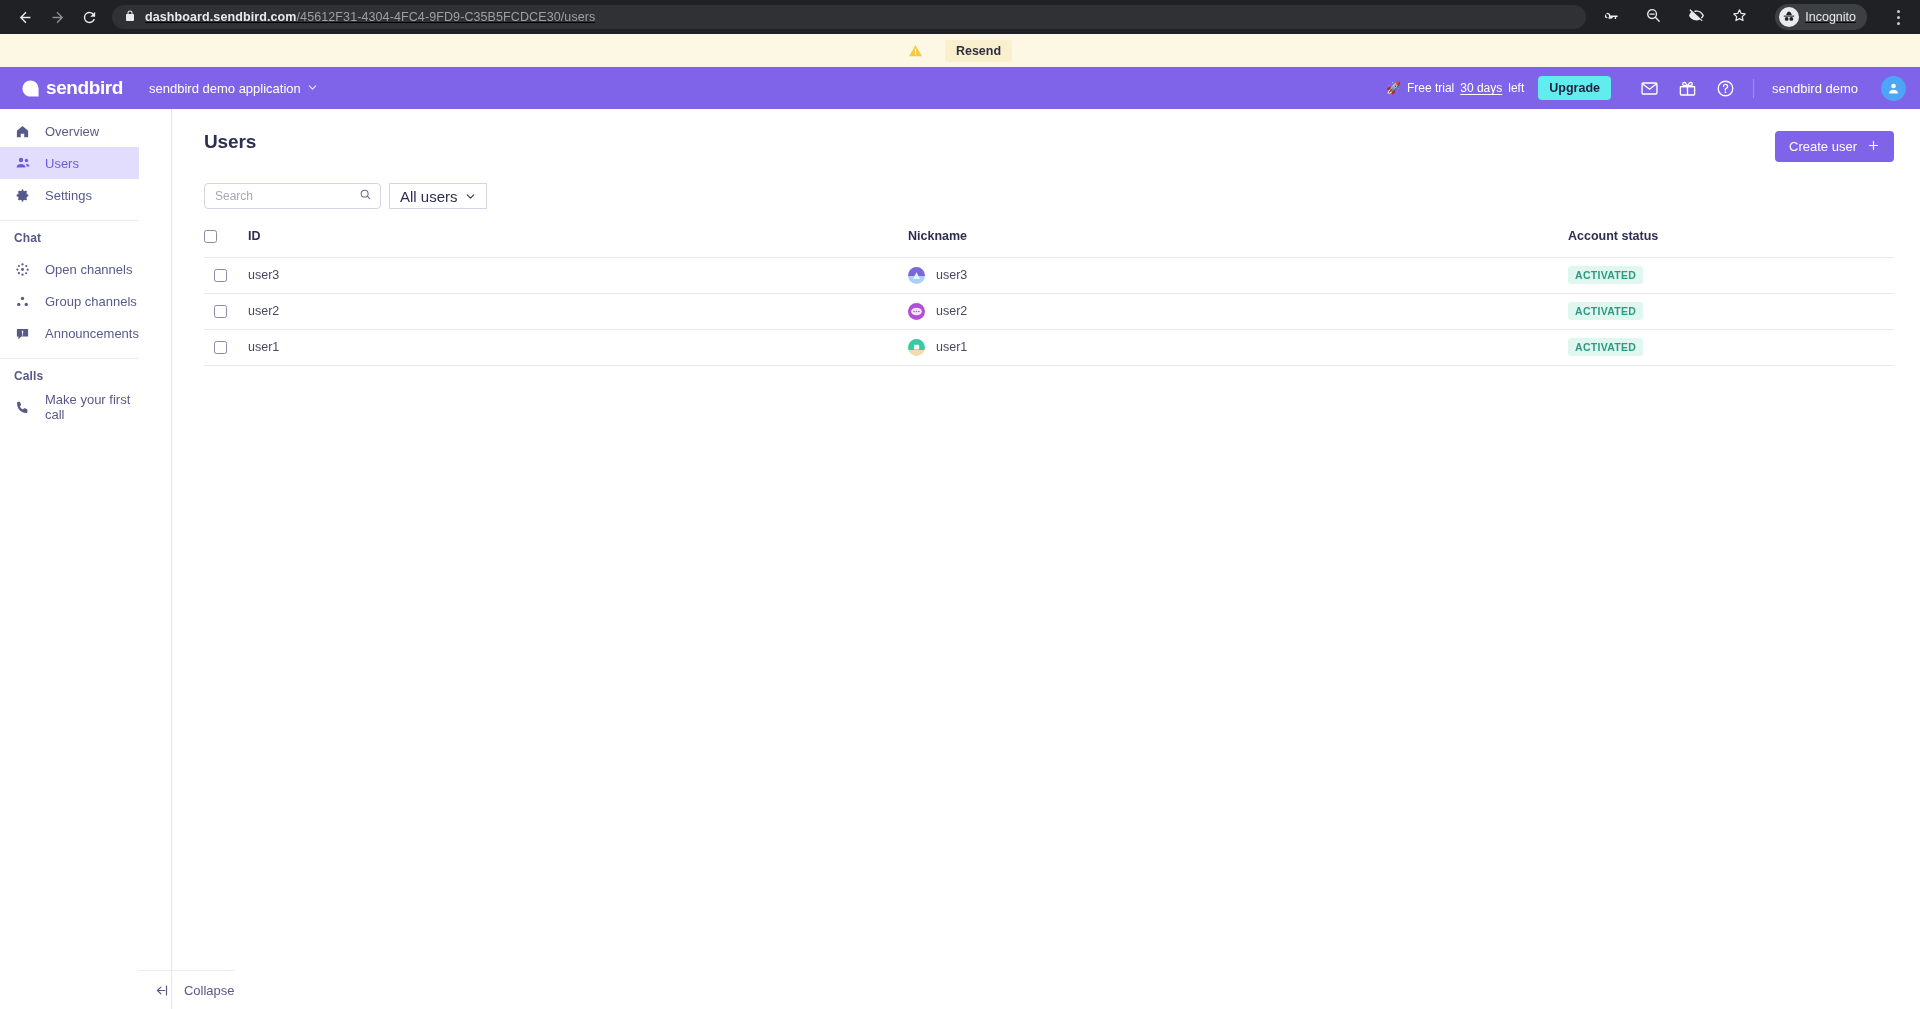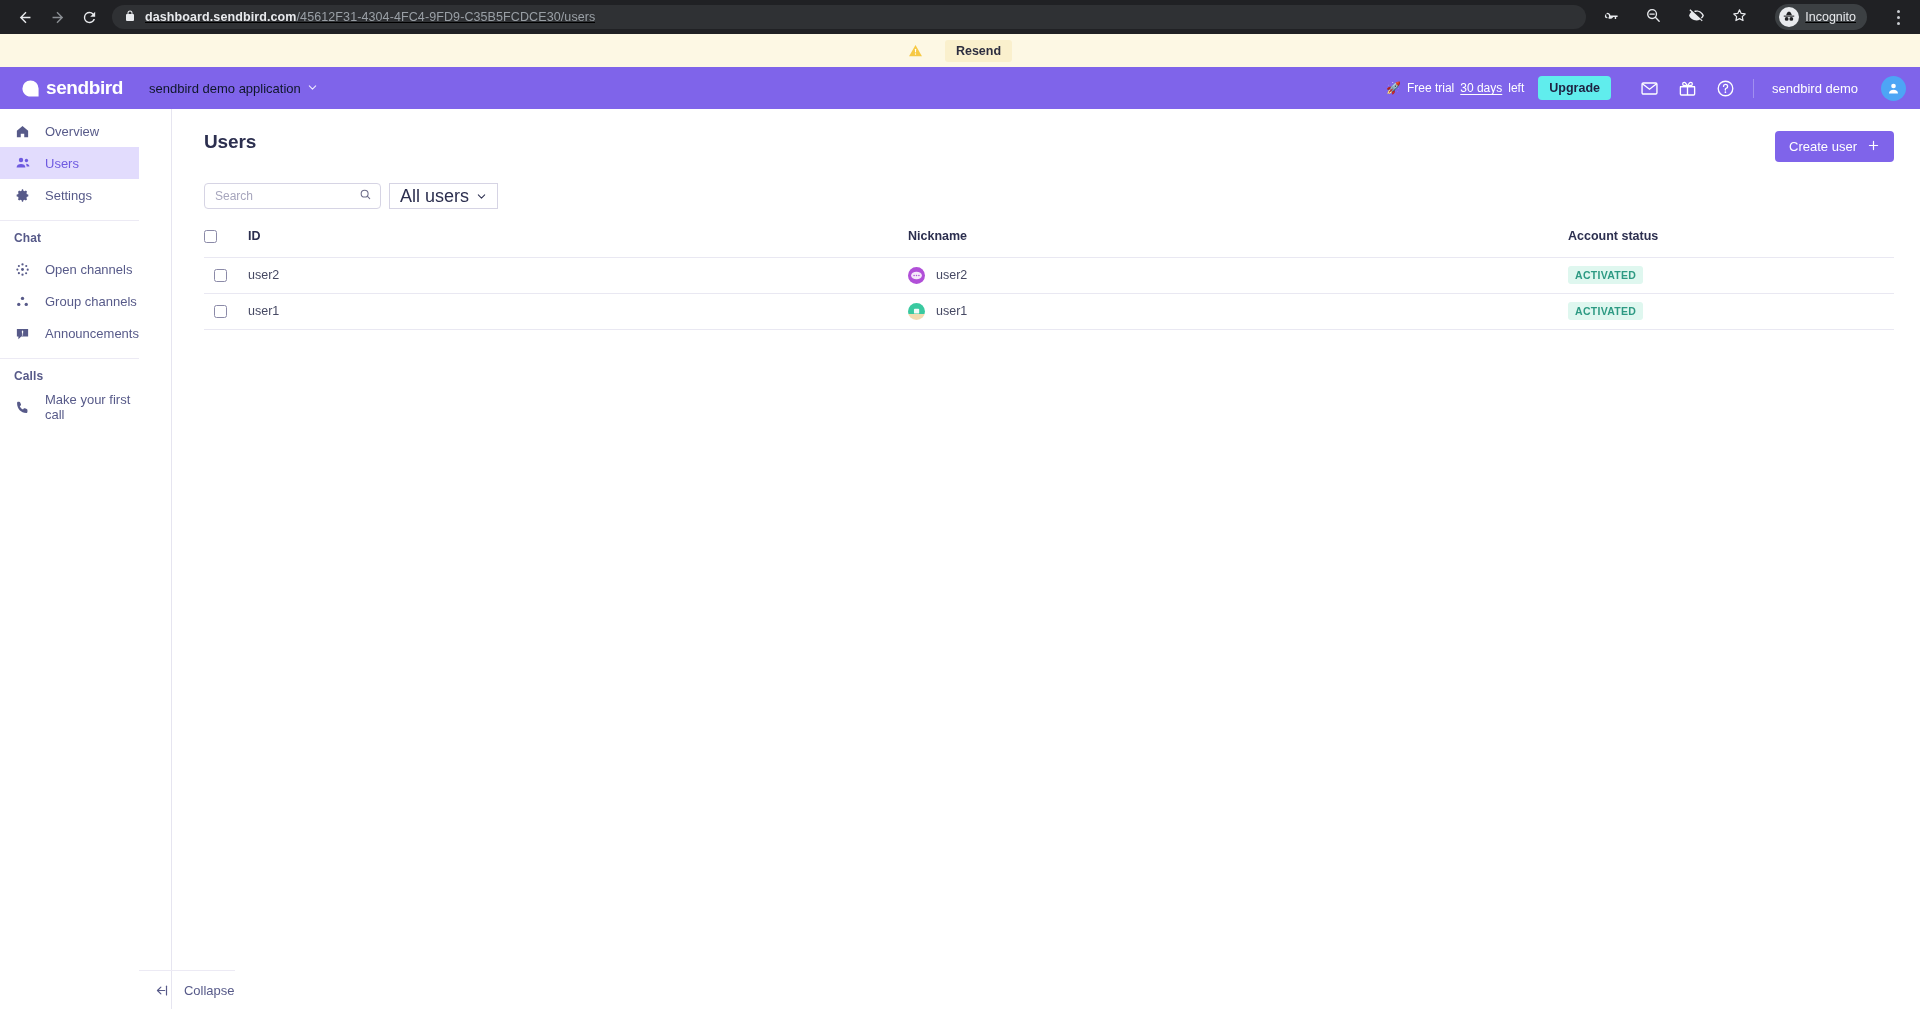--- a/index.html
+++ b/index.html
@@ -106,21 +106,21 @@
   }
   .brand { display: flex; align-items: center; gap: 6px; }
   .brand .logo-mark { display: flex; }
   .brand .logo-txt {
     font-size: 19px; font-weight: 700; letter-spacing: -0.4px; color: #fff;
   }
   .app-switcher {
     display: flex; align-items: center; gap: 6px;
     margin-left: 26px;
     font-size: 13px;
-    color: #0f172a;
+    color: #ffffff;
     cursor: pointer;
   }
   .hdr-spacer { flex: 1 1 auto; }
   .trial {
     display: flex; align-items: center; gap: 6px;
     font-size: 12px; color: #fff;
   }
   .trial u { text-decoration: underline; text-underline-offset: 2px; }
   .upgrade-btn {
     background: #60eded;
@@ -225,21 +225,21 @@
     font-family: "Liberation Sans", sans-serif;
     background: transparent; min-width: 0;
   }
   .search-box input::placeholder { color: #a7a6bd; }
   .filter-btn {
     height: 26px;
     border: 1px solid #d6d4e4;
     border-radius: 0;
     display: flex; align-items: center; gap: 7px;
     padding: 0 10px;
-    font-size: 18px;
+    font-size: 15px;
     color: #2c2f4f;
     background: #fff;
     cursor: pointer;
   }
 
   
   .tbl { width: 100%; margin-top: 18px; border-collapse: collapse; }
   .tbl th, .tbl td { text-align: left; vertical-align: middle; }
   .tbl thead th {
     font-size: 12.5px; font-weight: 700; color: #2c2f4f;
@@ -580,20 +580,40 @@
           <th class="col-check">
             <span class="cbx"></span>
           </th>
           <th class="col-id">ID</th>
           <th class="col-nick">Nickname</th>
           <th>Account status</th>
         </tr>
       </thead>
       <tbody>
 
+        <tr>
+          <td class="col-check">
+            <span class="cbx"></span>
+          </td>
+          <td class="col-id">user3</td>
+          <td class="col-nick">
+            <span class="nick-cell">
+              <span class="uavatar-sm" style="background:linear-gradient(180deg,#7b68d9 0%,#7b68d9 52%,#a7d2f5 52%,#a7d2f5 100%)">
+                <svg width="17" height="17" viewBox="0 0 24 24">
+                    <circle cx="12" cy="12" r="12" fill="none"></circle>
+                    <path d="M12 7.5 17 17H7z" fill="#e9f3fd"></path>
+                  </svg>
+              </span>
+              <span>user3</span>
+            </span>
+          </td>
+          <td>
+            <span class="badge">ACTIVATED</span>
+          </td>
+        </tr>
 
         <tr>
           <td class="col-check">
             <span class="cbx"></span>
           </td>
           <td class="col-id">user2</td>
           <td class="col-nick">
             <span class="nick-cell">
               <span class="uavatar-sm" style="background:#b14fd8">
                 <svg width="17" height="17" viewBox="0 0 24 24">

